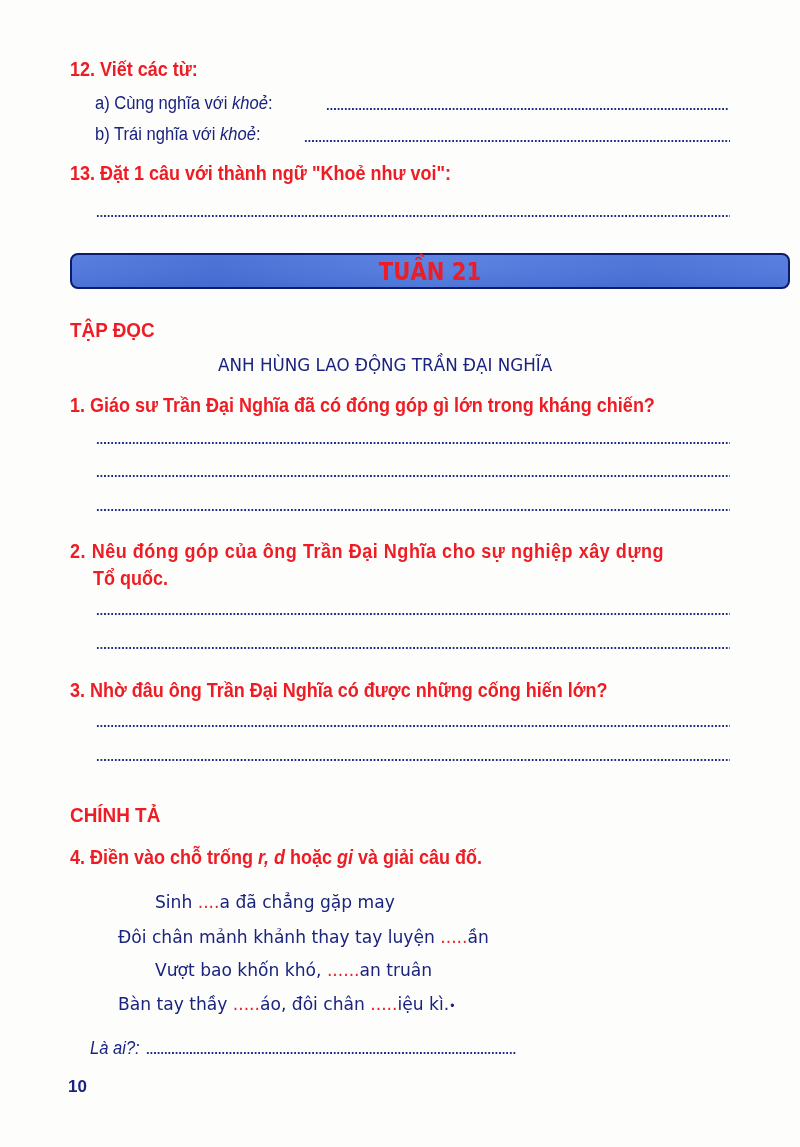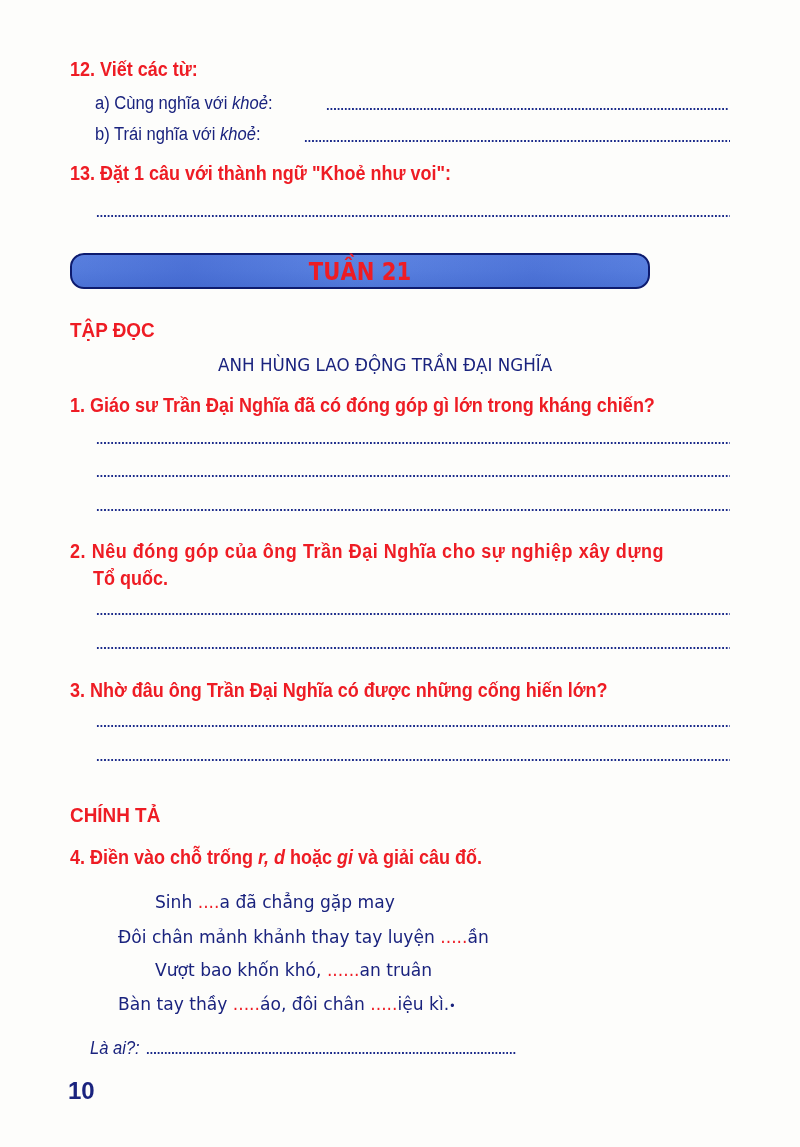--- a/index.html
+++ b/index.html
@@ -20,22 +20,22 @@
     .blue-t {
       color: #1a237e; font-size: 18px;
       transform: scaleX(0.92); transform-origin: left center;
     }
     .dots {
       position: absolute; height: 2px;
       background-image: radial-gradient(circle, #1a2a8a 0.9px, transparent 1.1px);
       background-size: 3.6px 2px; background-repeat: repeat-x;
     }
     .week-banner {
-      position: absolute; left: 70px; top: 253px; width: 580px; height: 36px;
-      border: 2px solid #0d1b6e; border-radius: 14px;
+      position: absolute; left: 70px; top: 253px; width: 720px; height: 36px;
+      border: 2px solid #0d1b6e; border-radius: 8px;
       background:
         radial-gradient(circle at 20% 40%, rgba(30,60,180,0.25) 0, transparent 40%),
         radial-gradient(circle at 80% 60%, rgba(30,60,180,0.2) 0, transparent 40%),
         linear-gradient(180deg, #5f86e3 0%, #5a82e0 50%, #5078d8 100%);
       box-sizing: border-box;
     }
     .week-title {
       position: absolute; left: 0; right: 0; top: 3px; text-align: center;
       color: #ee1c24; font-weight: bold; font-size: 24px;
       font-family: "DejaVu Sans", sans-serif;
@@ -43,21 +43,21 @@
     }
     .poem {
       color: #1a237e; font-size: 18px; font-family: "DejaVu Sans", sans-serif;
       transform: scaleX(0.95); transform-origin: left center;
     }
     .blank { color: #ee1c24; letter-spacing: 0; }
     .story-title {
       color: #1a237e; font-size: 18px; font-family: "DejaVu Sans", sans-serif;
       transform: scaleX(0.93); transform-origin: left center;
     }
-    .page-num { color: #1a237e; font-weight: bold; font-size: 24px; }
+    .page-num { color: #1a237e; font-weight: bold; font-size: 17px; }
     .ital-r { font-style: italic; color: #ee1c24; }
     .ital-b { font-style: italic; }
     .bullet { color: #1a237e; font-size: 12px; }
   </style>
 </head>
 <body>
 
 <div class="abs red-h" style="left:70px; top:58px;">12. Viết các từ:</div>
 
 <div class="abs blue-t" style="left:95px; top:93px;"><span>a) Cùng nghĩa với </span><span class="ital-b">khoẻ</span><span>:</span></div>

